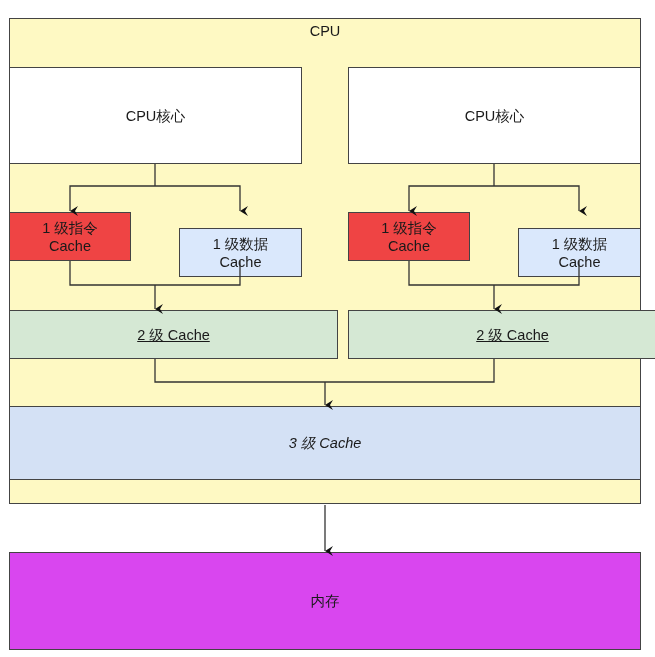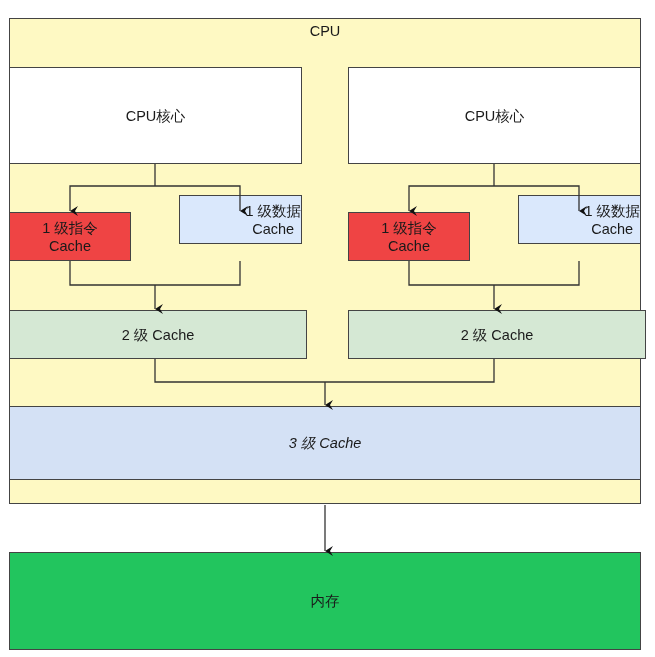--- a/index.html
+++ b/index.html
@@ -7,24 +7,24 @@
            font-family: "Liberation Sans", "DejaVu Sans", sans-serif; color: #1a1a1a; }
     .box { position: absolute; box-sizing: border-box; border: 1.5px solid #444;
            display: flex; align-items: center; justify-content: center; text-align: center;
            font-size: 14.5px; line-height: 18px; }
     .lbl { white-space: pre-line; }
     #cpu { left: 9px; top: 18px; width: 632px; height: 486px; background: #fef9c3;
            align-items: flex-start; }
     #cpu .lbl { margin-top: 3px; }
     .core { top: 67px; width: 293px; height: 97px; background: #fff; }
     .l1i { top: 212px; width: 122px; height: 49px; background: #ef4444; }
-    .l1d { top: 195px; width: 123px; height: 49px; background: #dae8fc; justify-content: flex-end; }
-    .l2 { top: 310px; width: 298px; height: 49px; background: #d5e8d4; }
+    .l1d { top: 228px; width: 123px; height: 49px; background: #dae8fc; }
+    .l2 { top: 310px; width: 329px; height: 49px; background: #d5e8d4; text-decoration: underline; }
     #l3 { left: 9px; top: 406px; width: 632px; height: 74px; background: #d4e1f5; font-style: italic; }
-    #mem { left: 9px; top: 552px; width: 632px; height: 98px; background: #22c55e; justify-content: center; }
+    #mem { left: 9px; top: 552px; width: 632px; height: 98px; background: #d946ef; justify-content: center; }
     svg#wires { position: absolute; left: 0; top: 0; pointer-events: none; }
   </style>
 </head>
 <body>
 
 <div class="box" id="cpu">
   <span class="lbl">CPU</span>
 </div>
 
 <div class="box core" style="left:9px;">

